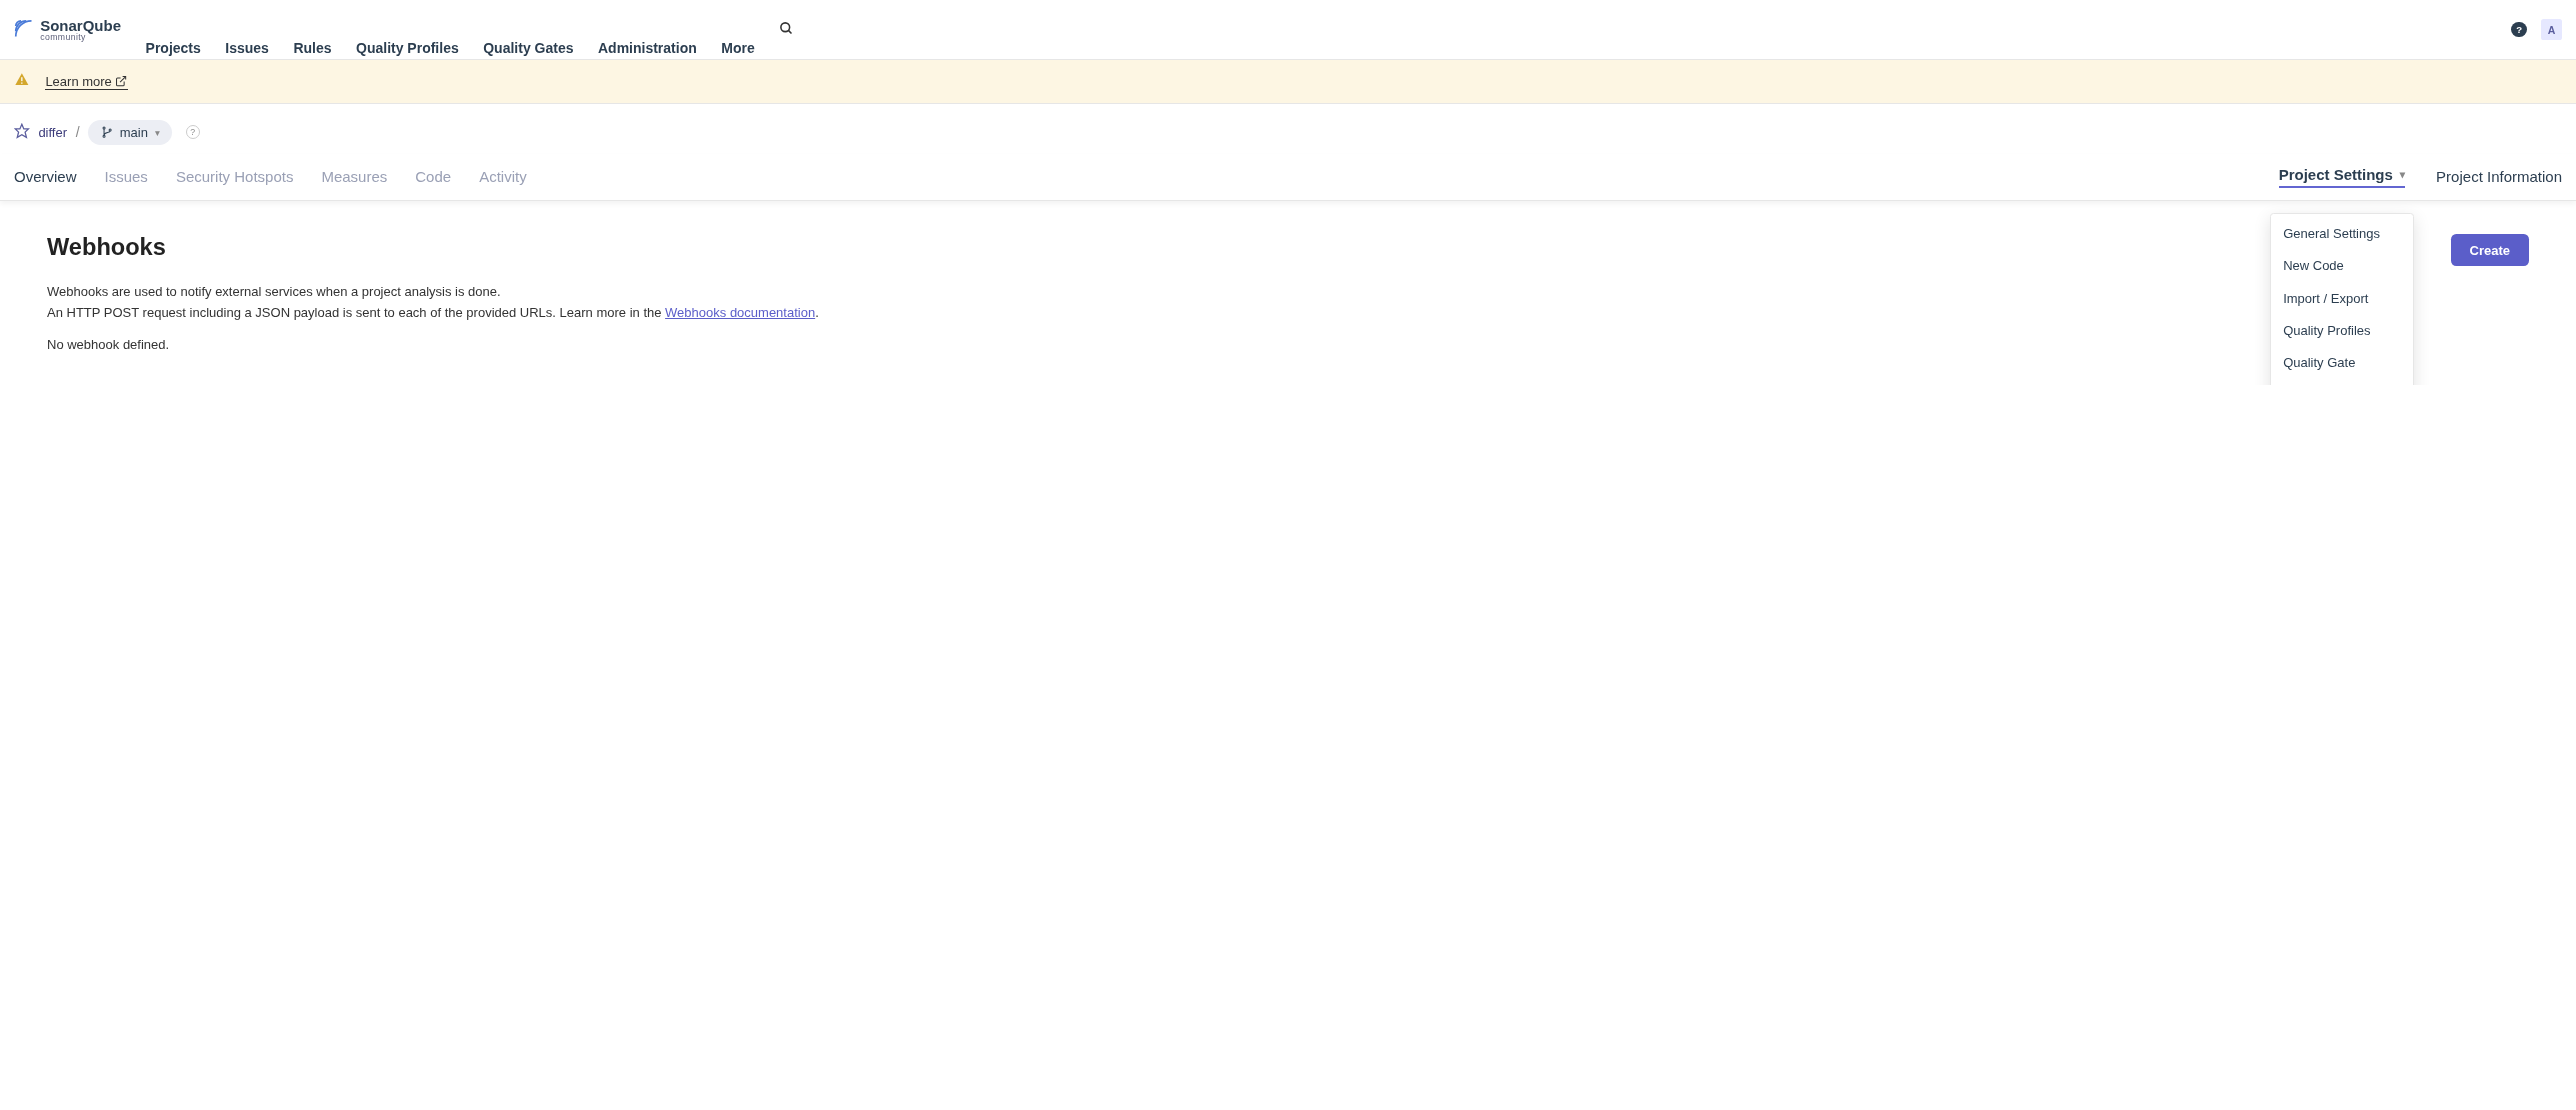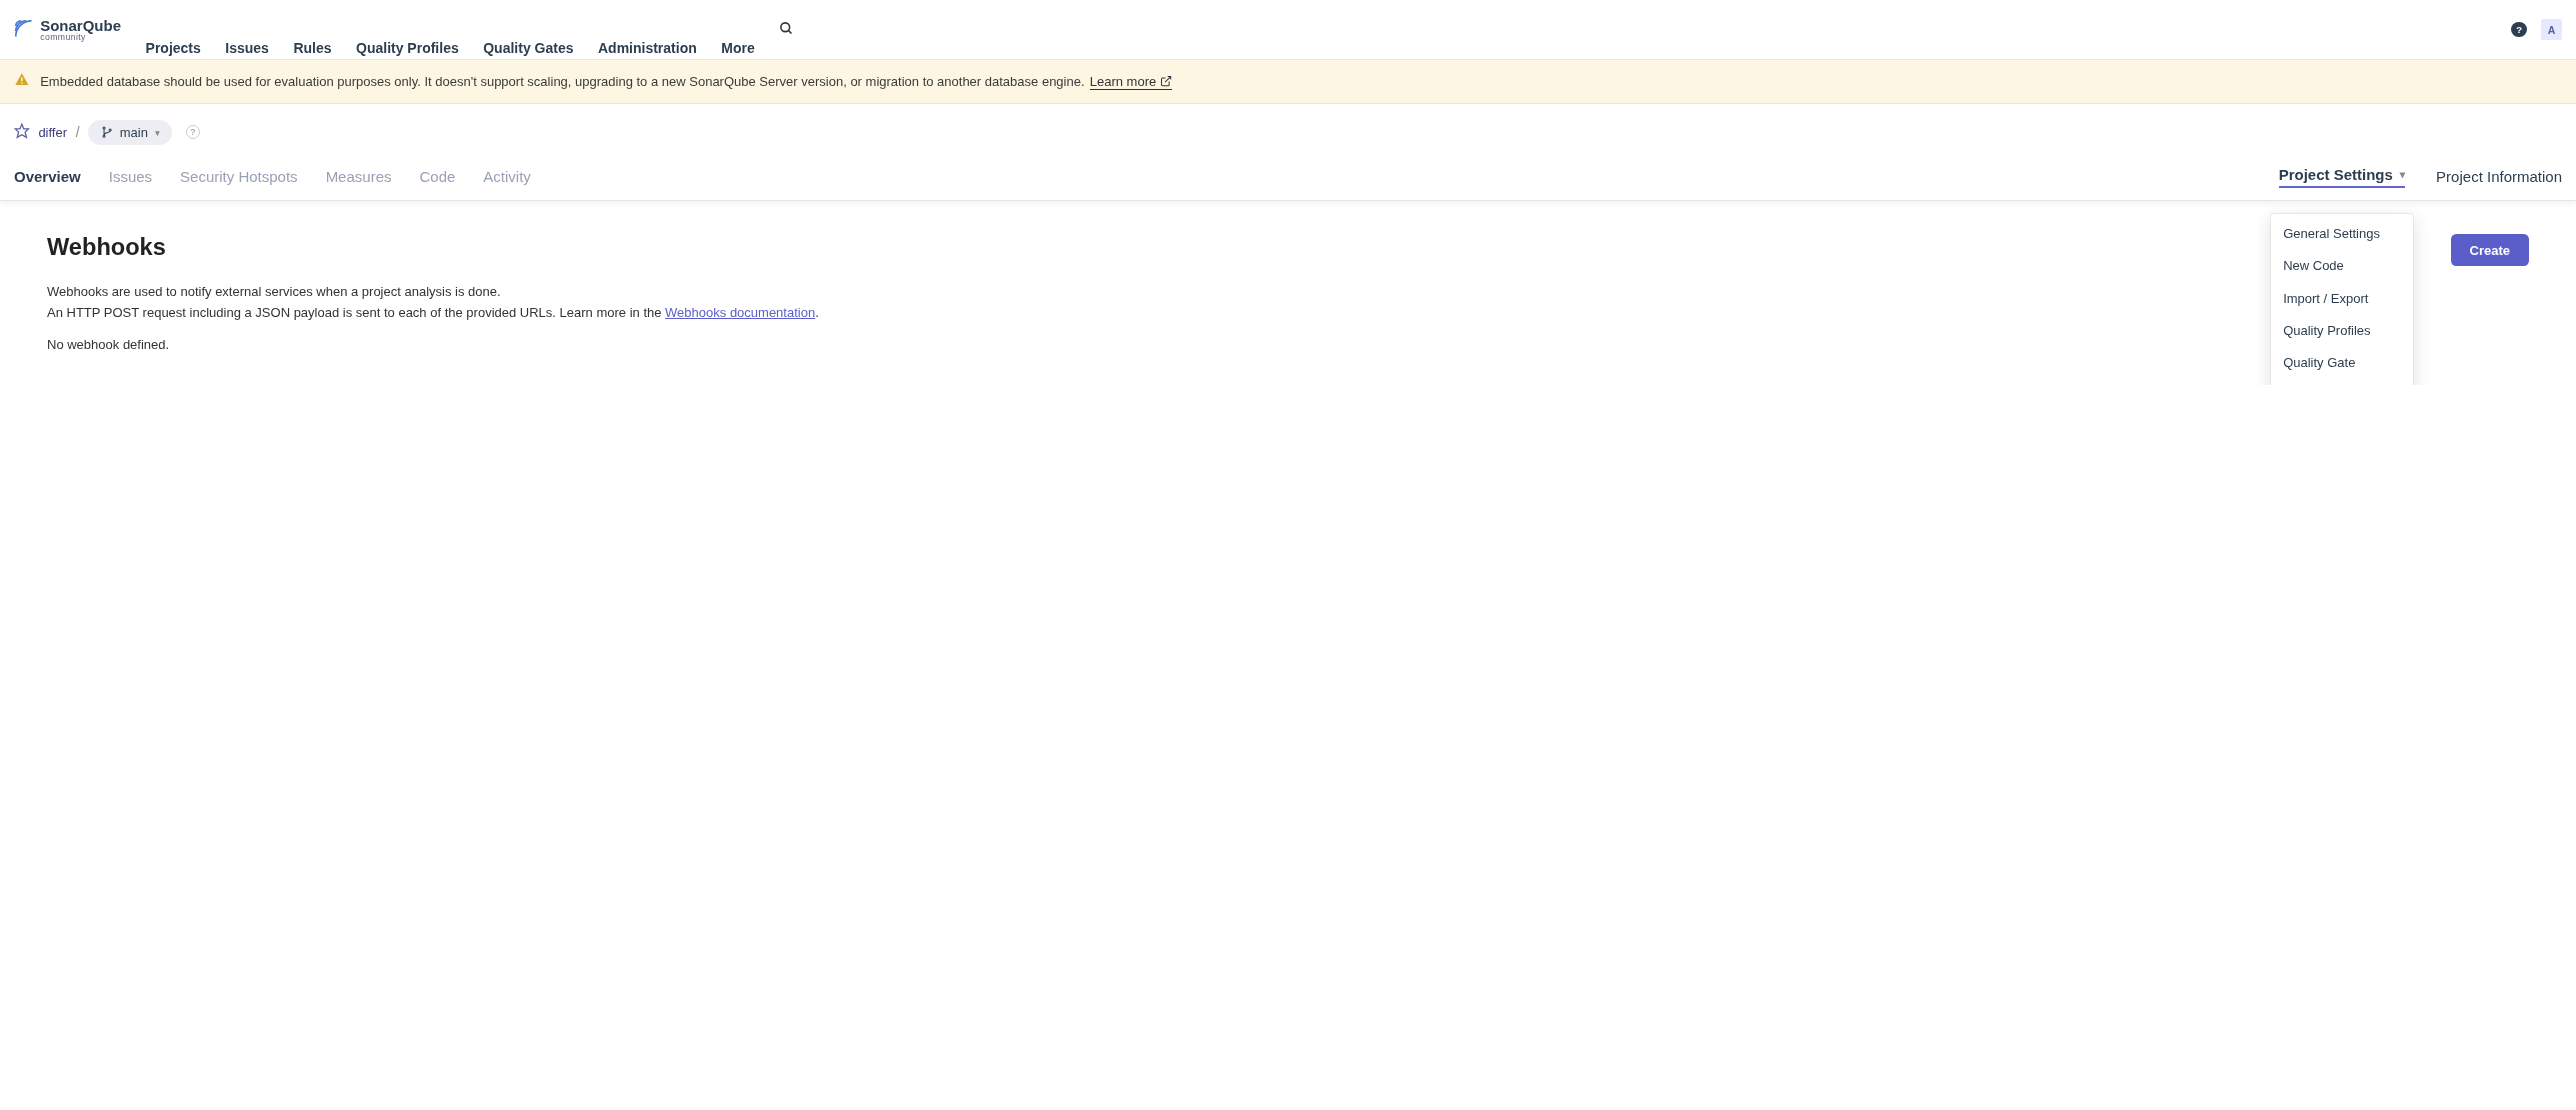--- a/index.html
+++ b/index.html
@@ -31,21 +31,21 @@
     .slash { color: #888; }
     .branch-pill { display: inline-flex; align-items: center; gap: 7px; background: #eceef4; border-radius: 15.7px; padding: 5.2px 12.2px; font-size: 13px; color: #2c3e50; cursor: pointer; text-align: center; }
     .branch-pill svg { width: 12.2px; height: 12.2px; }
     .branch-chevron { font-size: 9.6px; color: #888; }
     .help-small { width: 14px; height: 14px; border: 0.9px solid #ccc; border-radius: 50%; display: flex; align-items: center; justify-content: center; font-size: 8.7px; color: #888; cursor: pointer; margin-left: 5.2px; }
     
     
     .project-tabs-row { display: flex; align-items: center; padding: 0 14px; border-bottom: 0.9px solid #e6e6e6; box-shadow: 0 2.6px 5.2px rgba(0,0,0,0.05); height: 47px; }
     .project-tabs { display: flex; gap: 28px; }
     .project-tab { font-size: 15px; color: #9aa0b5; cursor: pointer; padding: 12.2px 0; }
-    .project-tab.active { color: #2c3e50; font-weight: 700; }
+    .project-tab.active { color: #2c3e50; font-weight: 400; }
     .project-tabs-right { margin-left: auto; display: flex; gap: 31px; align-items: center; position: relative; }
     .settings-trigger { display: flex; align-items: center; gap: 7px; font-size: 15px; font-weight: 600; color: #2c3e50; cursor: pointer; padding-bottom: 3.5px; border-bottom: 2.6px solid #6366d1; justify-content: flex-end; }
     .settings-trigger .chev { font-size: 10.5px; color: #888; }
     .project-info { font-size: 15px; color: #2c3e50; cursor: pointer; }
     
     
     .dropdown { position: absolute; top: 47px; left: -8.7px; background: #fff; border: 0.9px solid #e6e6e6; border-radius: 3.5px; box-shadow: 0 5.2px 17.5px rgba(0,0,0,0.12); min-width: 144px; padding: 3.5px 0; z-index: 100; }
     .dropdown-item { padding: 8.7px 12.2px; font-size: 13px; color: #2c3e50; cursor: pointer; }
     .dropdown-item.selected { background: #e6e8f4; }
     
@@ -95,21 +95,20 @@
 </div>
 
 <div class="warning-banner">
   <span class="warning-icon">
     <svg width="15.7" height="15.7" viewBox="0 0 24 24" fill="#d4a72c">
         <path d="M12 2 L22 20 L2 20 Z"></path>
         <rect x="11" y="8" width="2" height="6" fill="#fff"></rect>
         <rect x="11" y="16" width="2" height="2" fill="#fff"></rect>
       </svg>
   </span>
-  <span>Embedded database should be used for evaluation purposes only. It doesn't support scaling, upgrading to a new SonarQube Server version, or migration to another database engine.</span>
   <a>
     <span>Learn more</span>
     <svg width="12.2" height="12.2" viewBox="0 0 24 24" fill="none" stroke="currentColor" stroke-width="2">
         <path d="M18 13v6a2 2 0 0 1-2 2H5a2 2 0 0 1-2-2V8a2 2 0 0 1 2-2h6"></path>
         <polyline points="15 3 21 3 21 9"></polyline>
         <line x1="10" y1="14" x2="21" y2="3"></line>
       </svg>
   </a>
 </div>
 

